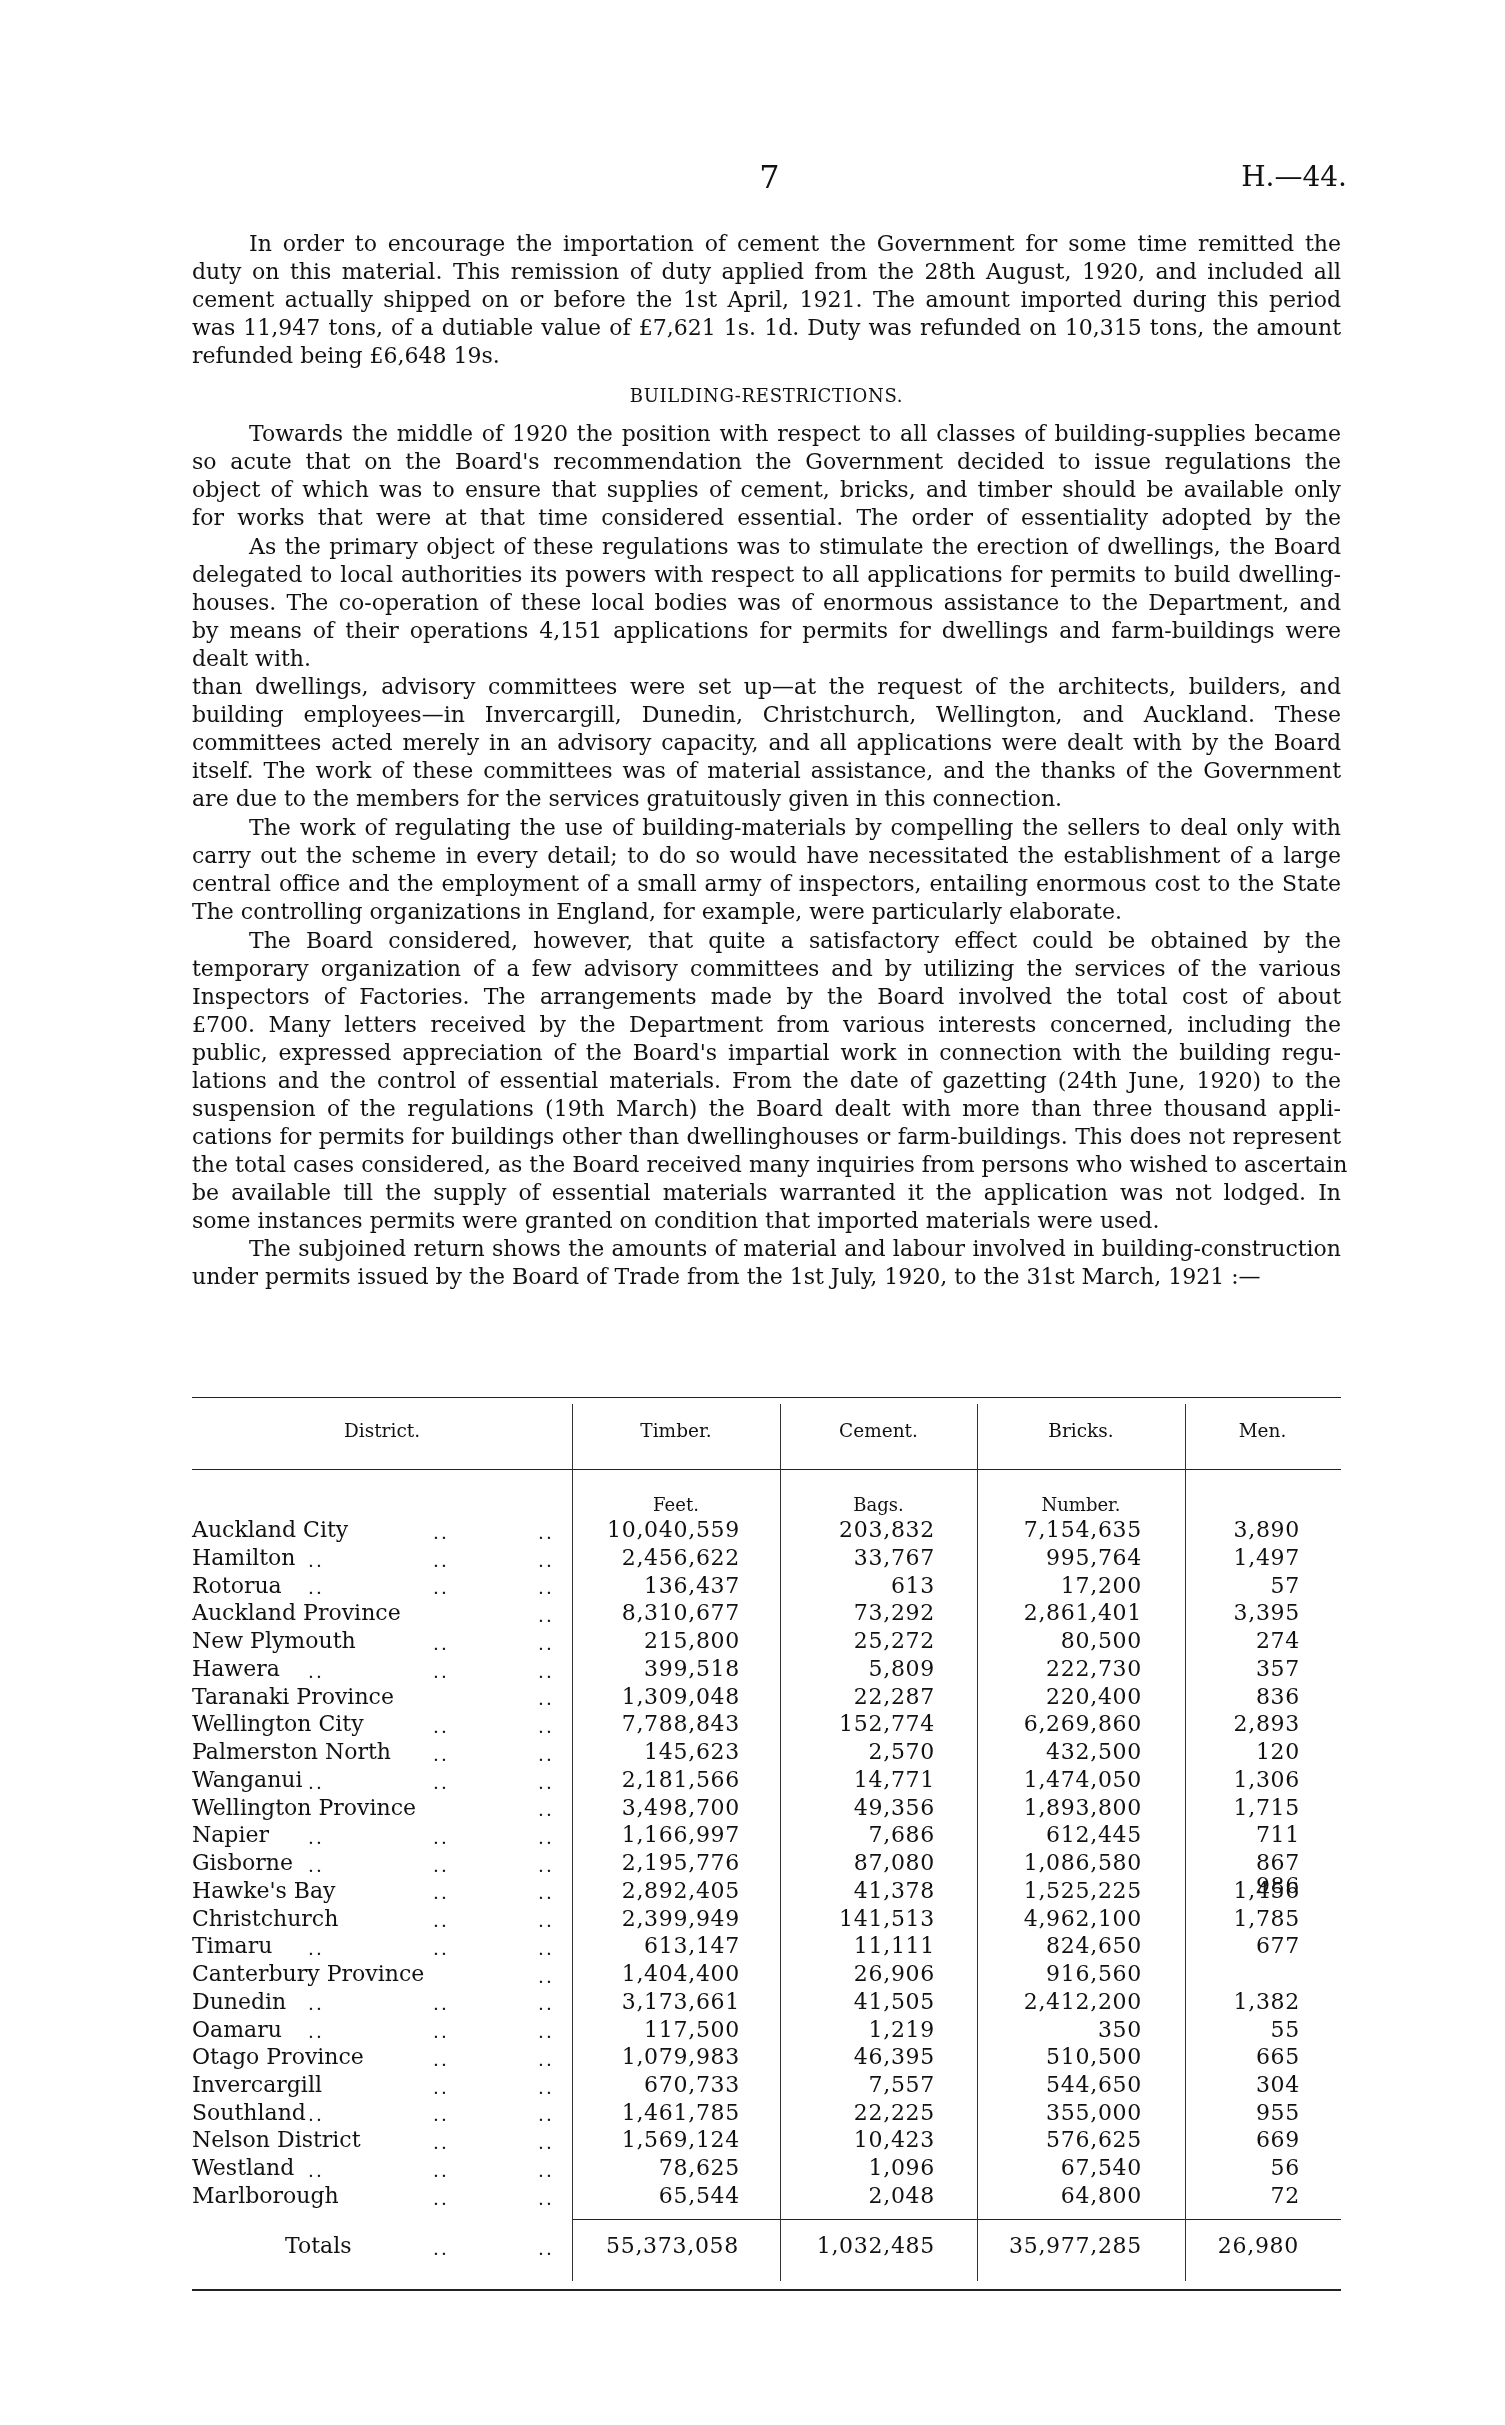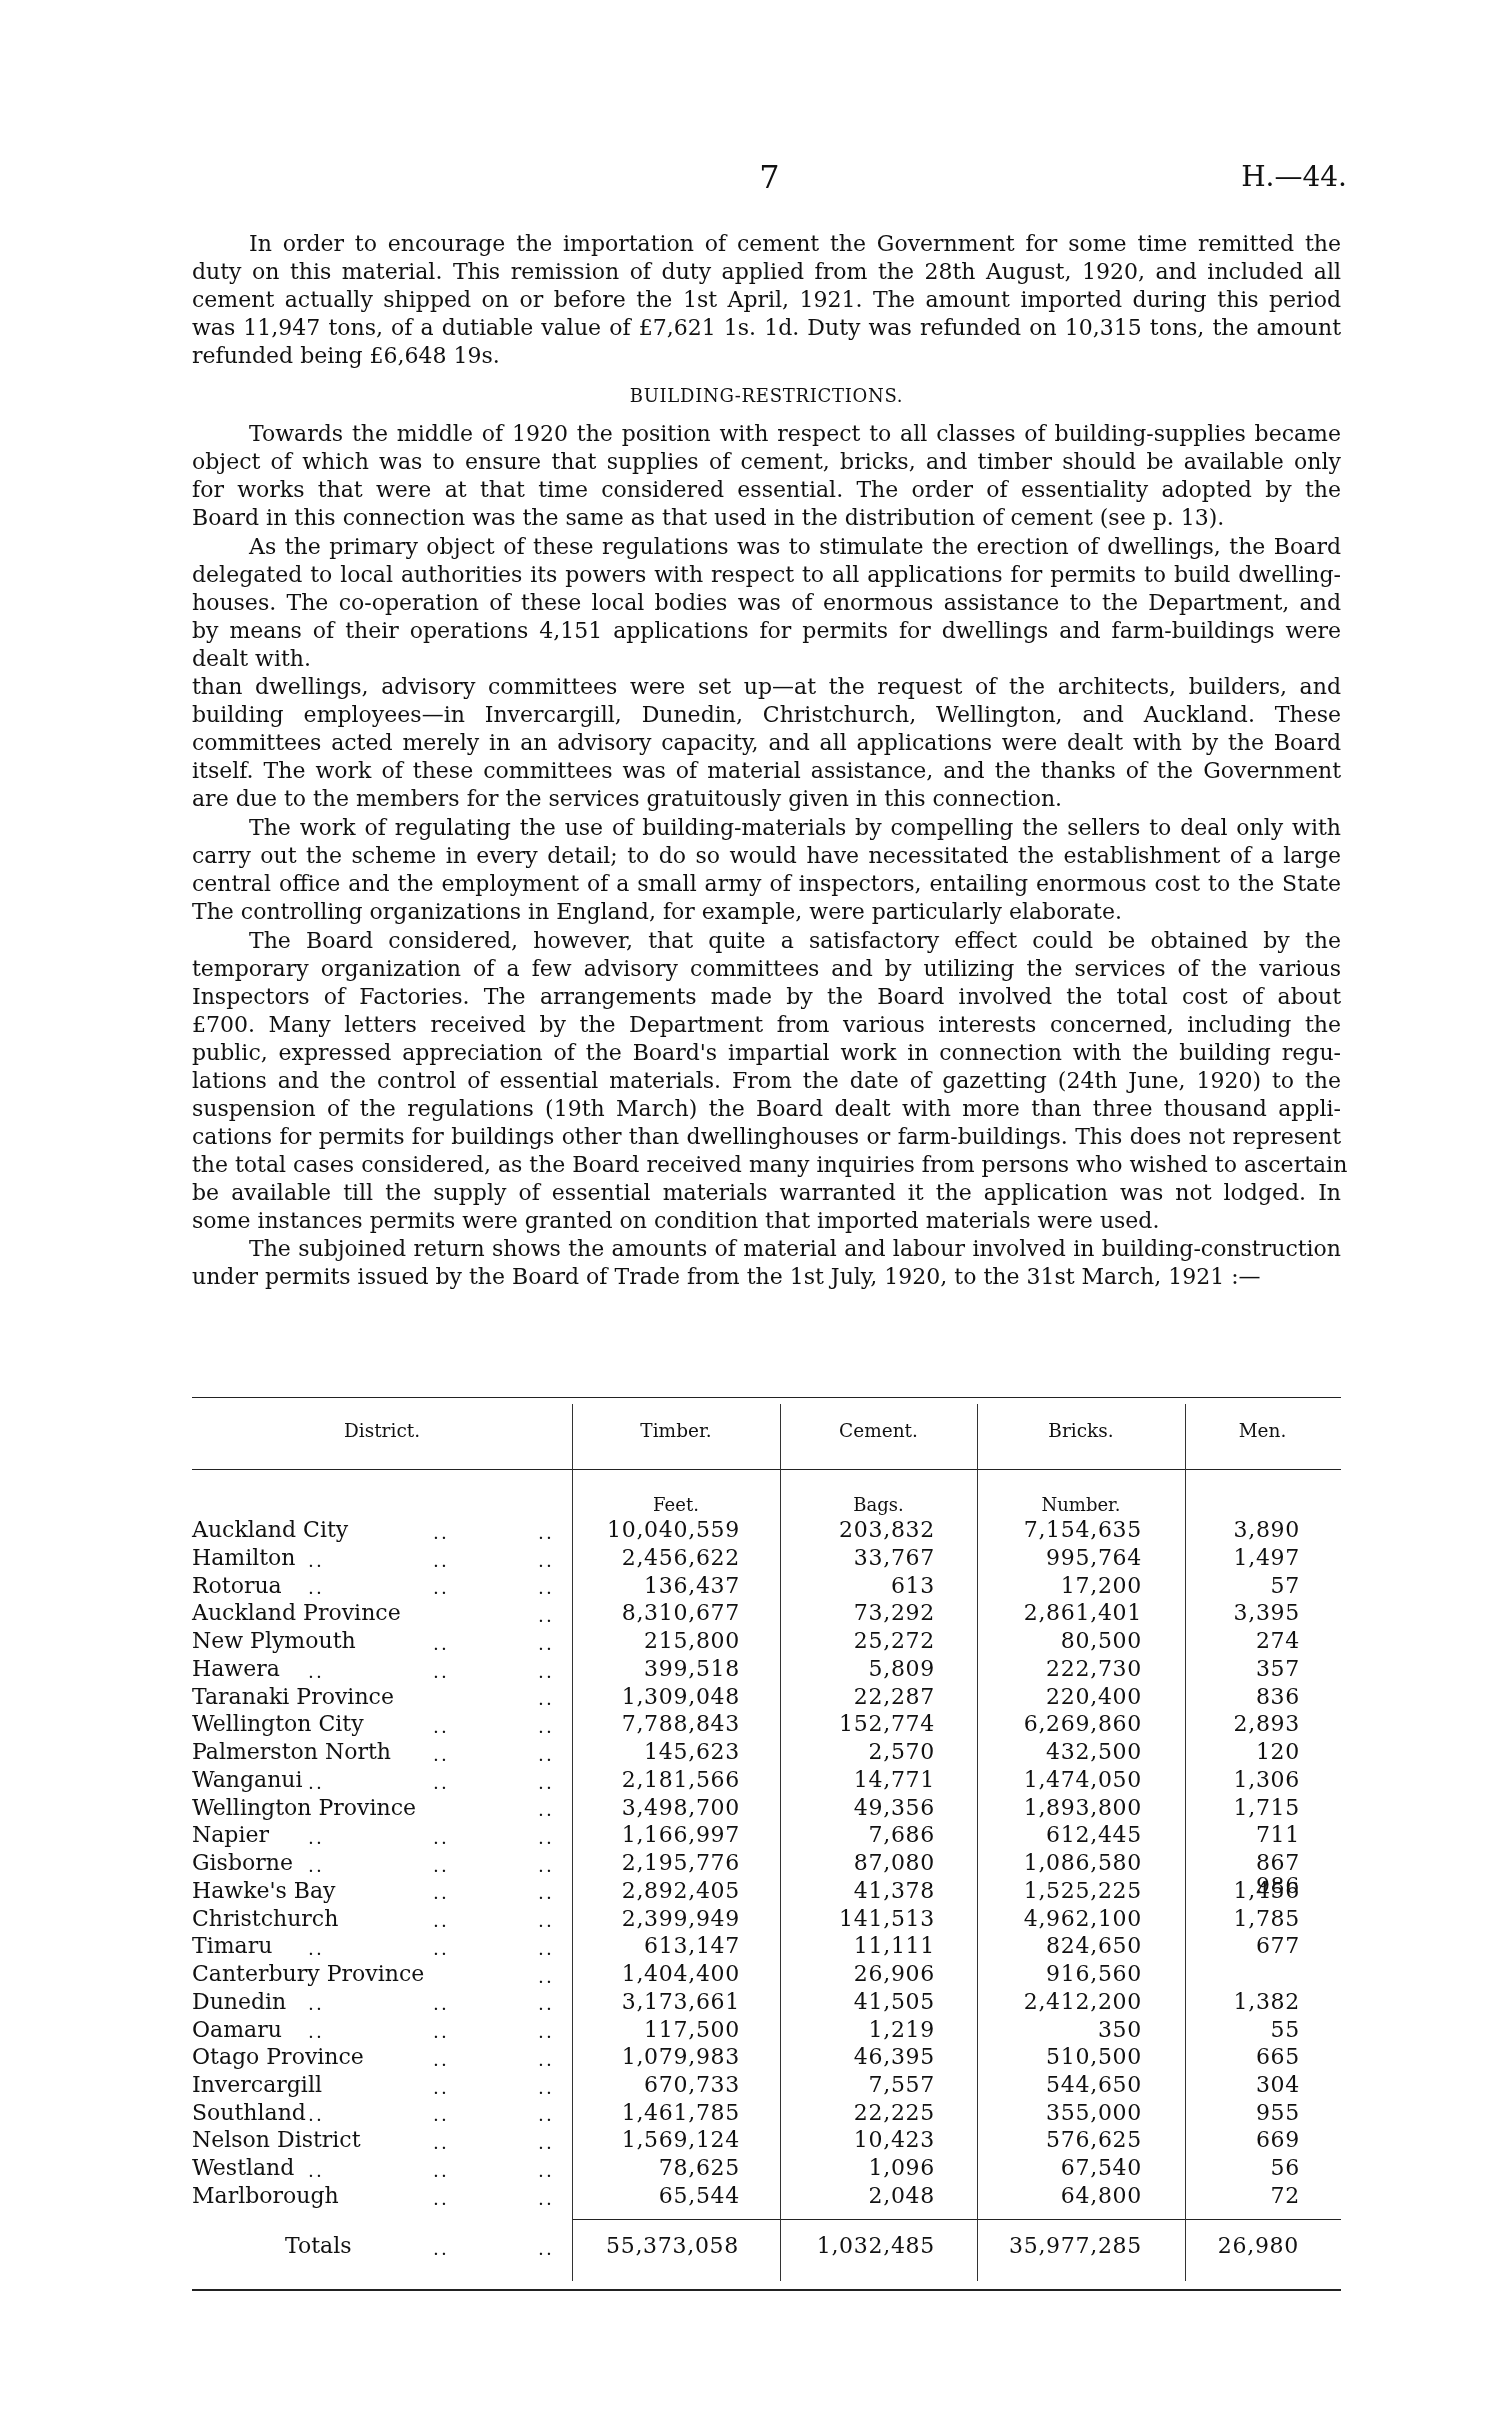--- a/index.html
+++ b/index.html
@@ -39,23 +39,23 @@
       <div class="line">duty on this material.  This remission of duty applied from the 28th August, 1920, and included all</div>
       <div class="line">cement actually shipped on or before the 1st April, 1921.  The amount imported during this period</div>
       <div class="line">was 11,947 tons, of a dutiable value of £7,621 1s. 1d.  Duty was refunded on 10,315 tons, the amount</div>
       <div class="line last">refunded being £6,648 19s.</div>
     </div>
   </div>
 <div id="section-heading" class="abs">BUILDING-RESTRICTIONS.</div>
 <div id="body-text" class="textblock" style="top:420px;">
     <div class="para">
       <div class="line indent">Towards the middle of 1920 the position with respect to all classes of building-supplies became</div>
+      <div class="line">so acute that on the Board's recommendation the Government decided to issue regulations the</div>
       <div class="line">object of which was to ensure that supplies of cement, bricks, and timber should be available only</div>
       <div class="line">for works that were at that time considered essential.  The order of essentiality adopted by the</div>
-      <div class="line last">Board in this connection was the same as that used in the distribution of cement (see p. 13).</div>
     </div>
     <div class="para">
       <div class="line indent">As the primary object of these regulations was to stimulate the erection of dwellings, the Board</div>
       <div class="line">delegated to local authorities its powers with respect to all applications for permits to build dwelling-</div>
       <div class="line">houses.  The co-operation of these local bodies was of enormous assistance to the Department, and</div>
       <div class="line">by means of their operations 4,151 applications for permits for dwellings and farm-buildings were</div>
       <div class="line last">dealt with.</div>
     </div>
     <div class="para">
       <div class="line">than dwellings, advisory committees were set up—at the request of the architects, builders, and</div>

